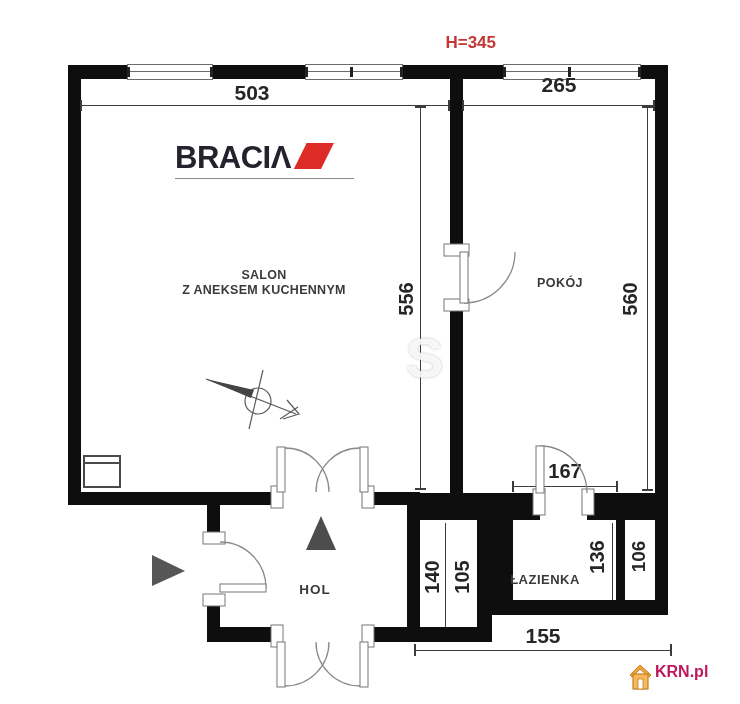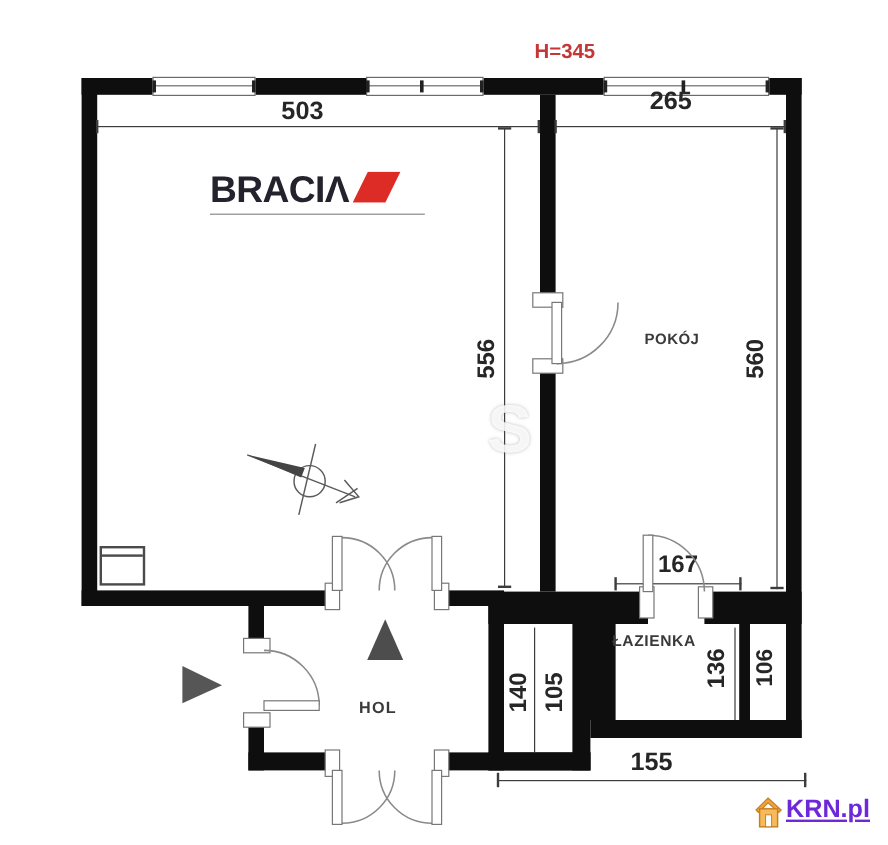--- a/index.html
+++ b/index.html
@@ -28,21 +28,21 @@
   #logo .redshape{width:40px;height:26px;margin-left:3px;margin-top:1px;background:#dd2b26;
                   clip-path:polygon(32% 0,100% 0,68% 100%,0% 100%);}
   #logo .l2{margin-top:-3px;}
   #logo .rule{width:179px;height:1px;background:#8a8a8a;margin-top:5px;}
   #logo .l3{margin-top:5px;font-size:12.5px;font-weight:600;color:#5a5a5a;letter-spacing:6px;white-space:nowrap;}
   
   #wm-s{position:absolute;left:406px;top:330px;font-size:56px;font-weight:700;
         color:rgba(255,255,255,0.85);text-shadow:0 0 3px rgba(110,110,110,0.45);z-index:8;line-height:1;}
   
   #krn{position:absolute;left:629px;top:663px;display:flex;align-items:center;z-index:6;}
-  #krn .krn-text{font-size:21px;font-weight:700;color:#6d28d9;margin-left:2px;letter-spacing:0px;text-decoration:underline;}
+  #krn .krn-text{font-size:16px;font-weight:700;color:#be185d;margin-left:2px;letter-spacing:0px;}
   
   #overlay{position:absolute;left:0;top:0;width:740px;height:704px;z-index:7;pointer-events:none;}
   
   #appliance{position:absolute;left:83px;top:455px;width:38px;height:33px;border:2px solid #4a4a4a;
              box-sizing:border-box;z-index:3;background:#fff;}
   #appliance .app-line{position:absolute;left:0;right:0;top:5px;height:1.5px;background:#4a4a4a;}
 </style>
 </head>
 <body>
 
@@ -117,22 +117,26 @@
   <div class="dim" style="left:519px;top:74px;width:80px;">265</div>
   <div class="dim rot" style="left:385px;top:289px;width:42px;">556</div>
   <div class="dim rot" style="left:609px;top:289px;width:42px;">560</div>
   <div class="dim" style="left:525px;top:461px;width:80px;font-size:20px;">167</div>
   <div class="dim rot" style="left:411px;top:567px;width:42px;">140</div>
   <div class="dim rot" style="left:441px;top:567px;width:42px;">105</div>
   <div class="dim rot" style="left:576px;top:547px;width:42px;">136</div>
   <div class="dim rot" style="left:617px;top:547px;width:42px;font-size:19px;">106</div>
   <div class="dim" style="left:503px;top:625px;width:80px;">155</div>
 
+  <div class="room" style="left:164px;top:268px;width:200px;font-size:12.5px;font-weight:600;letter-spacing:0.3px;">
+    <div>SALON</div>
+    <div>Z ANEKSEM KUCHENNYM</div>
+  </div>
   <div class="room" style="left:510px;top:276px;width:100px;font-size:12.5px;letter-spacing:0.4px;">POKÓJ</div>
-  <div class="room" style="left:495px;top:526px;width:100px;font-size:13px;letter-spacing:0.5px;">ŁAZIENKA</div>
+  <div class="room" style="left:495px;top:572px;width:100px;font-size:13px;letter-spacing:0.5px;">ŁAZIENKA</div>
   <div class="room" style="left:285px;top:582px;width:60px;font-size:13.5px;letter-spacing:1px;">HOL</div>
 
   <div class="hlabel" style="left:416px;top:33px;width:80px;text-align:right;">H=345</div>
 
   <div id="logo">
     <div class="l1">
       <span class="brand">BRACIΛ</span>
       <span class="redshape"></span>
     </div>
     <div class="rule"></div>

